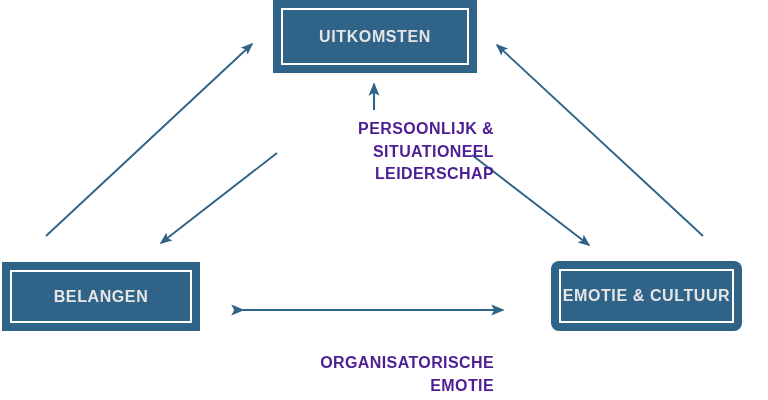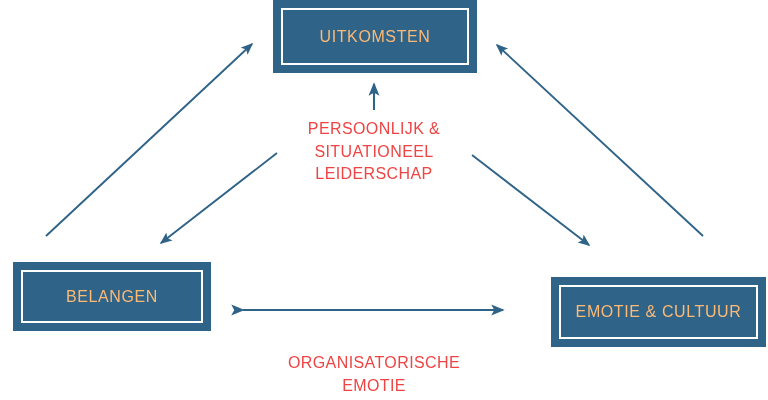--- a/index.html
+++ b/index.html
@@ -24,39 +24,39 @@
   .node-inner {
     width: 100%;
     height: 100%;
     border: 2px solid #ffffff;
     box-sizing: border-box;
     display: flex;
     align-items: center;
     justify-content: center;
   }
   .node-label {
-    color: #fdba74;
+    color: #e5e5e5;
     font-size: 16px;
-    font-weight: normal;
+    font-weight: bold;
     letter-spacing: 0.6px;
     text-align: center;
     line-height: 1.1;
     white-space: nowrap;
   }
   #box-uitkomsten { left: 273px; top: 0px;   width: 204px; height: 73px; }
-  #box-belangen   { left: 13px;   top: 262px; width: 198px; height: 69px; }
-  #box-emotie     { left: 551px; top: 277px; width: 215px; height: 70px; }
+  #box-belangen   { left: 2px;   top: 262px; width: 198px; height: 69px; }
+  #box-emotie     { left: 551px; top: 261px; width: 191px; height: 70px; border-radius: 8px; }
 
   .caption {
     position: absolute;
-    color: #ef4444;
+    color: #4c1d95;
     font-size: 16px;
-    font-weight: normal;
+    font-weight: bold;
     letter-spacing: 0.4px;
-    text-align: center;
+    text-align: right;
     line-height: 1.42;
     white-space: pre-line;
   }
   #caption-center { left: 254px; top: 118px; width: 240px; }
   #caption-bottom { left: 254px; top: 352px; width: 240px; }
 
   svg#arrows {
     position: absolute;
     left: 0;
     top: 0;

